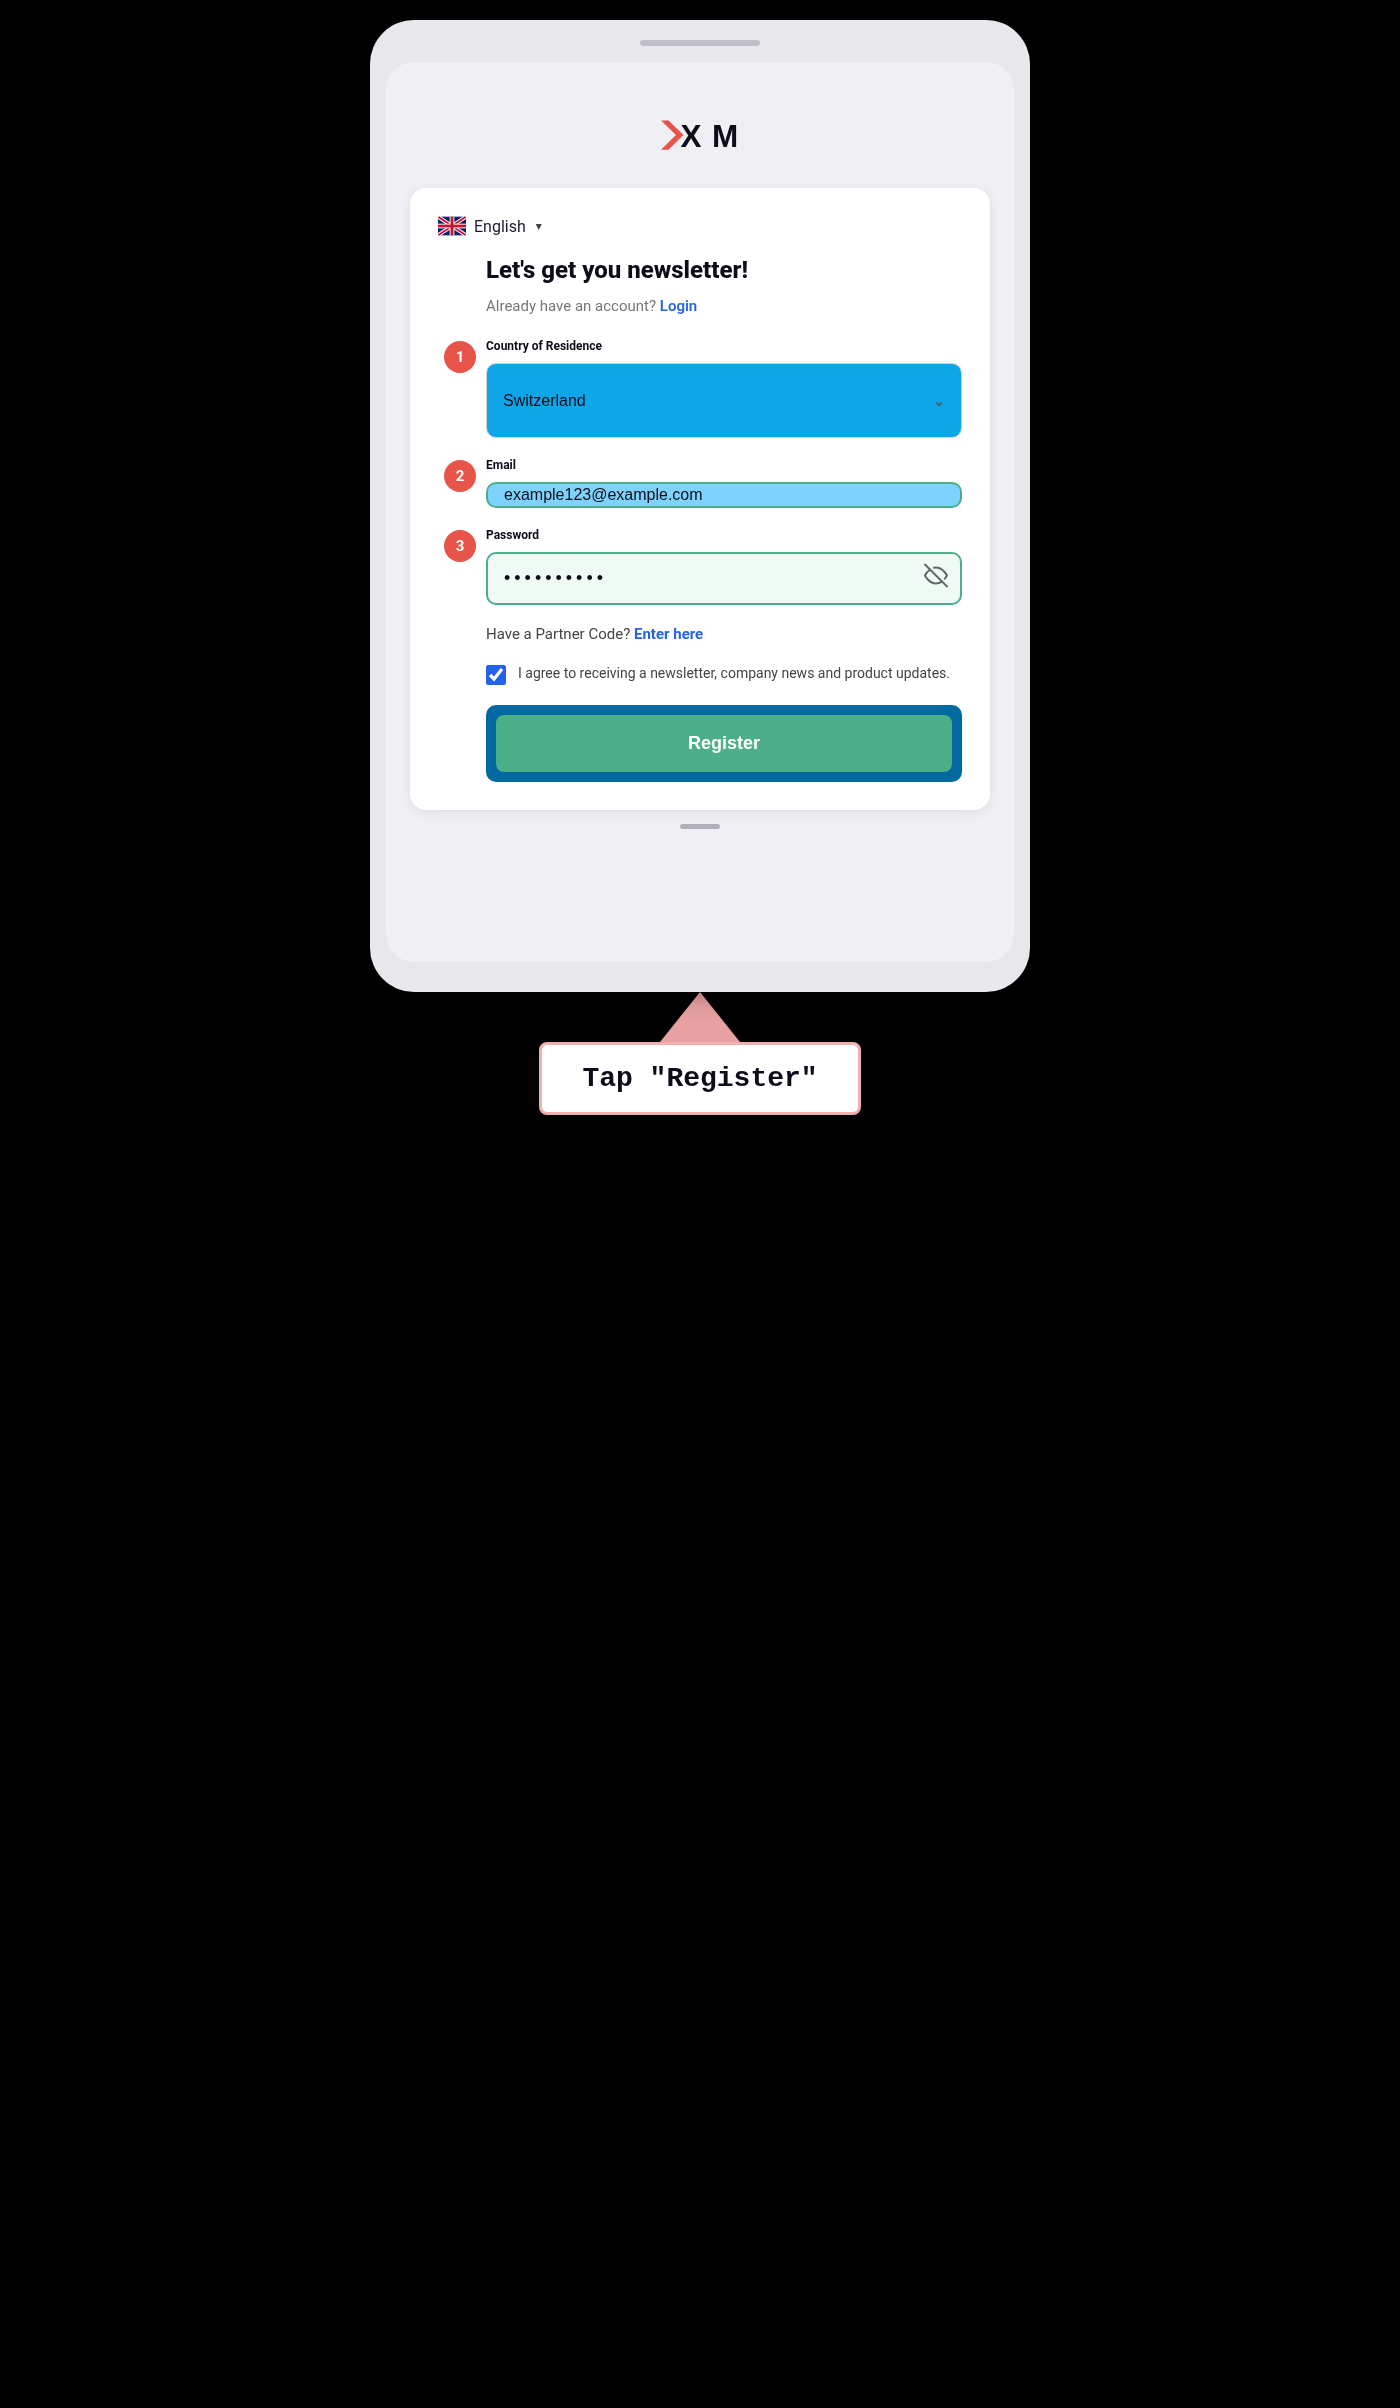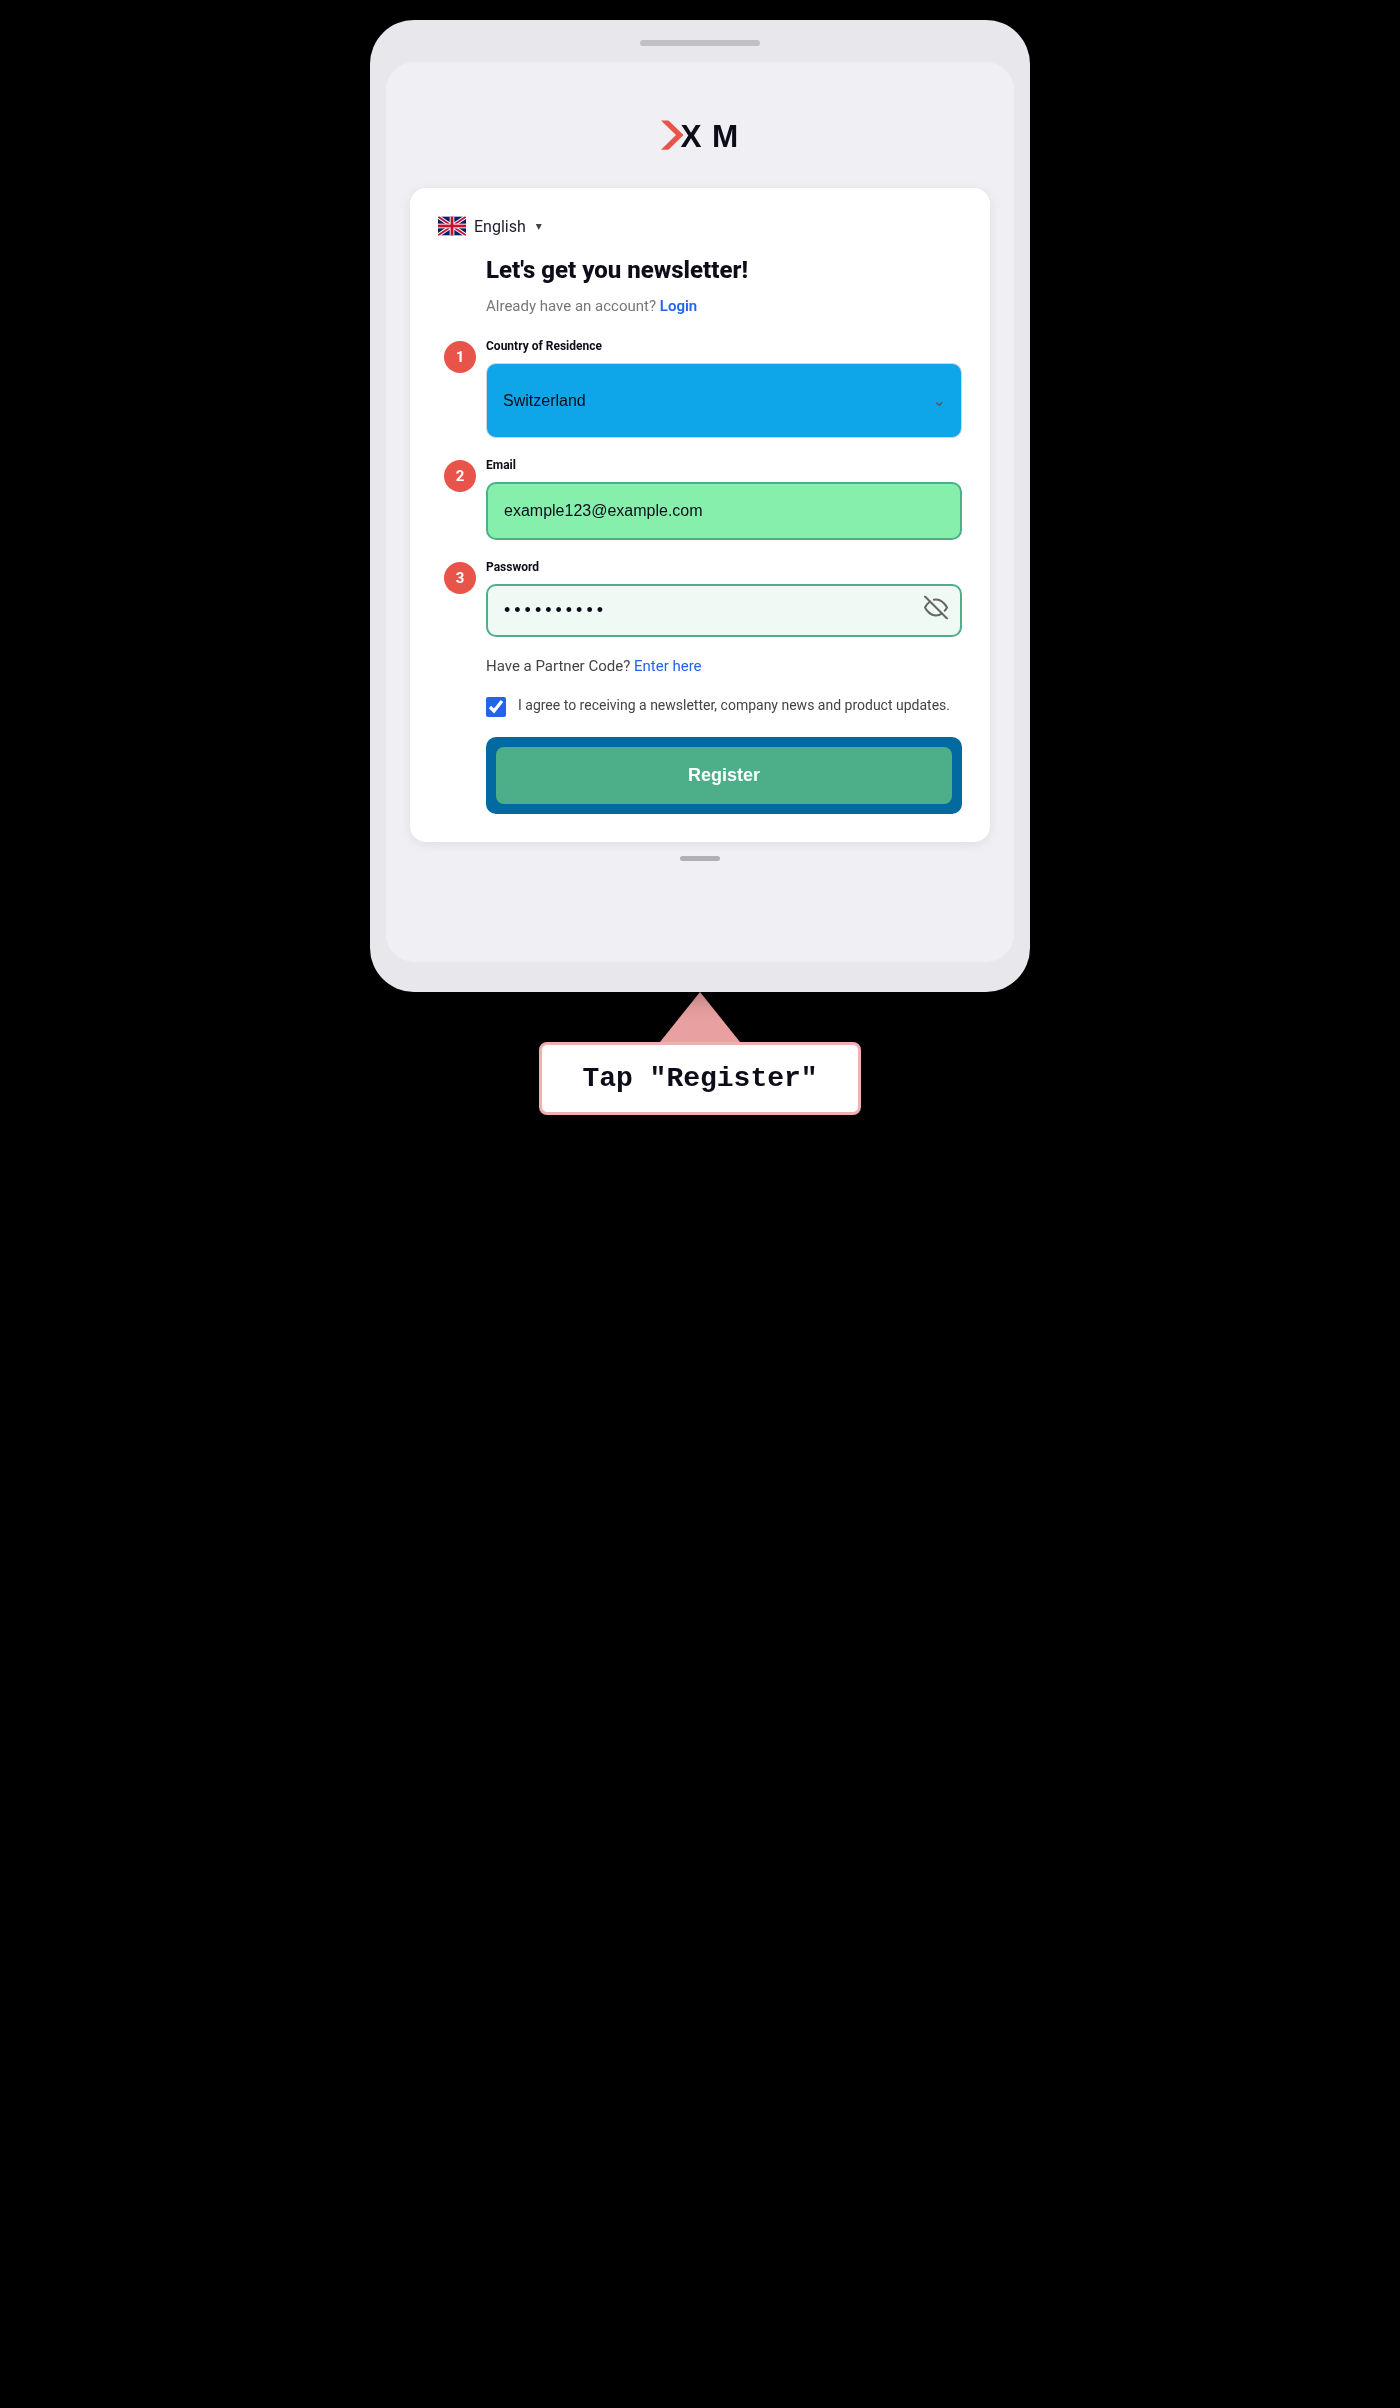--- a/index.html
+++ b/index.html
@@ -182,26 +182,26 @@
       right: 16px;
       top: 50%;
       transform: translateY(-50%);
       color: #555;
       font-size: 16px;
       pointer-events: none;
     }
 
     .text-input {
       width: 100%;
-      padding: 18px 16px;
+      padding: 2px 16px;
       border: 2px solid #4caf8a;
       border-radius: 10px;
       font-size: 16px;
       color: #0d0d1a;
-      background: #86efac;
+      background: #7dd3fc;
       outline: none;
     }
 
     .text-input::placeholder {
       color: #aaa;
     }
 
     .password-wrapper {
       position: relative;
     }
@@ -230,21 +230,21 @@
 
     
     .partner-code-row {
       font-size: 15px;
       color: #444;
       margin-bottom: 20px;
     }
 
     .partner-link {
       color: #2563eb;
-      font-weight: 400;
+      font-weight: 700;
       text-decoration: none;
       cursor: pointer;
     }
 
     
     .checkbox-row {
       display: flex;
       align-items: center;
       gap: 12px;
       margin-bottom: 20px;

